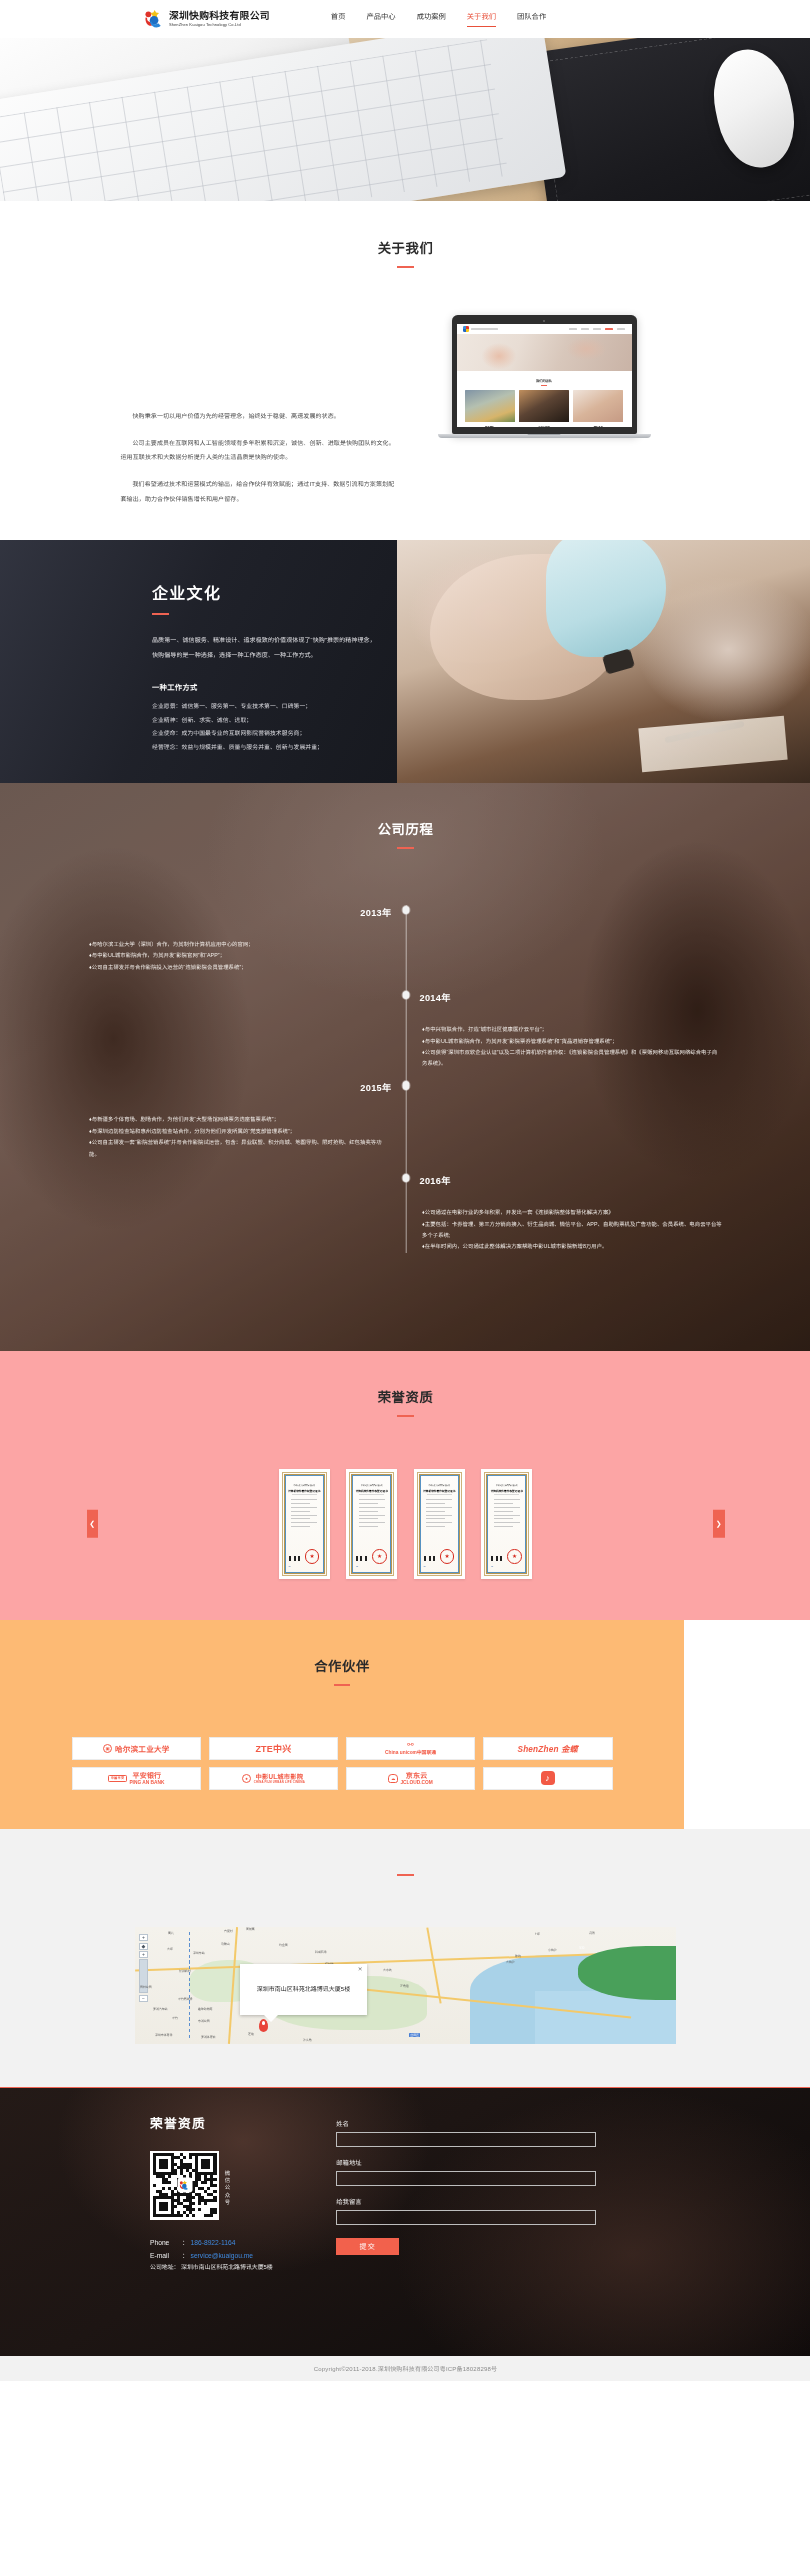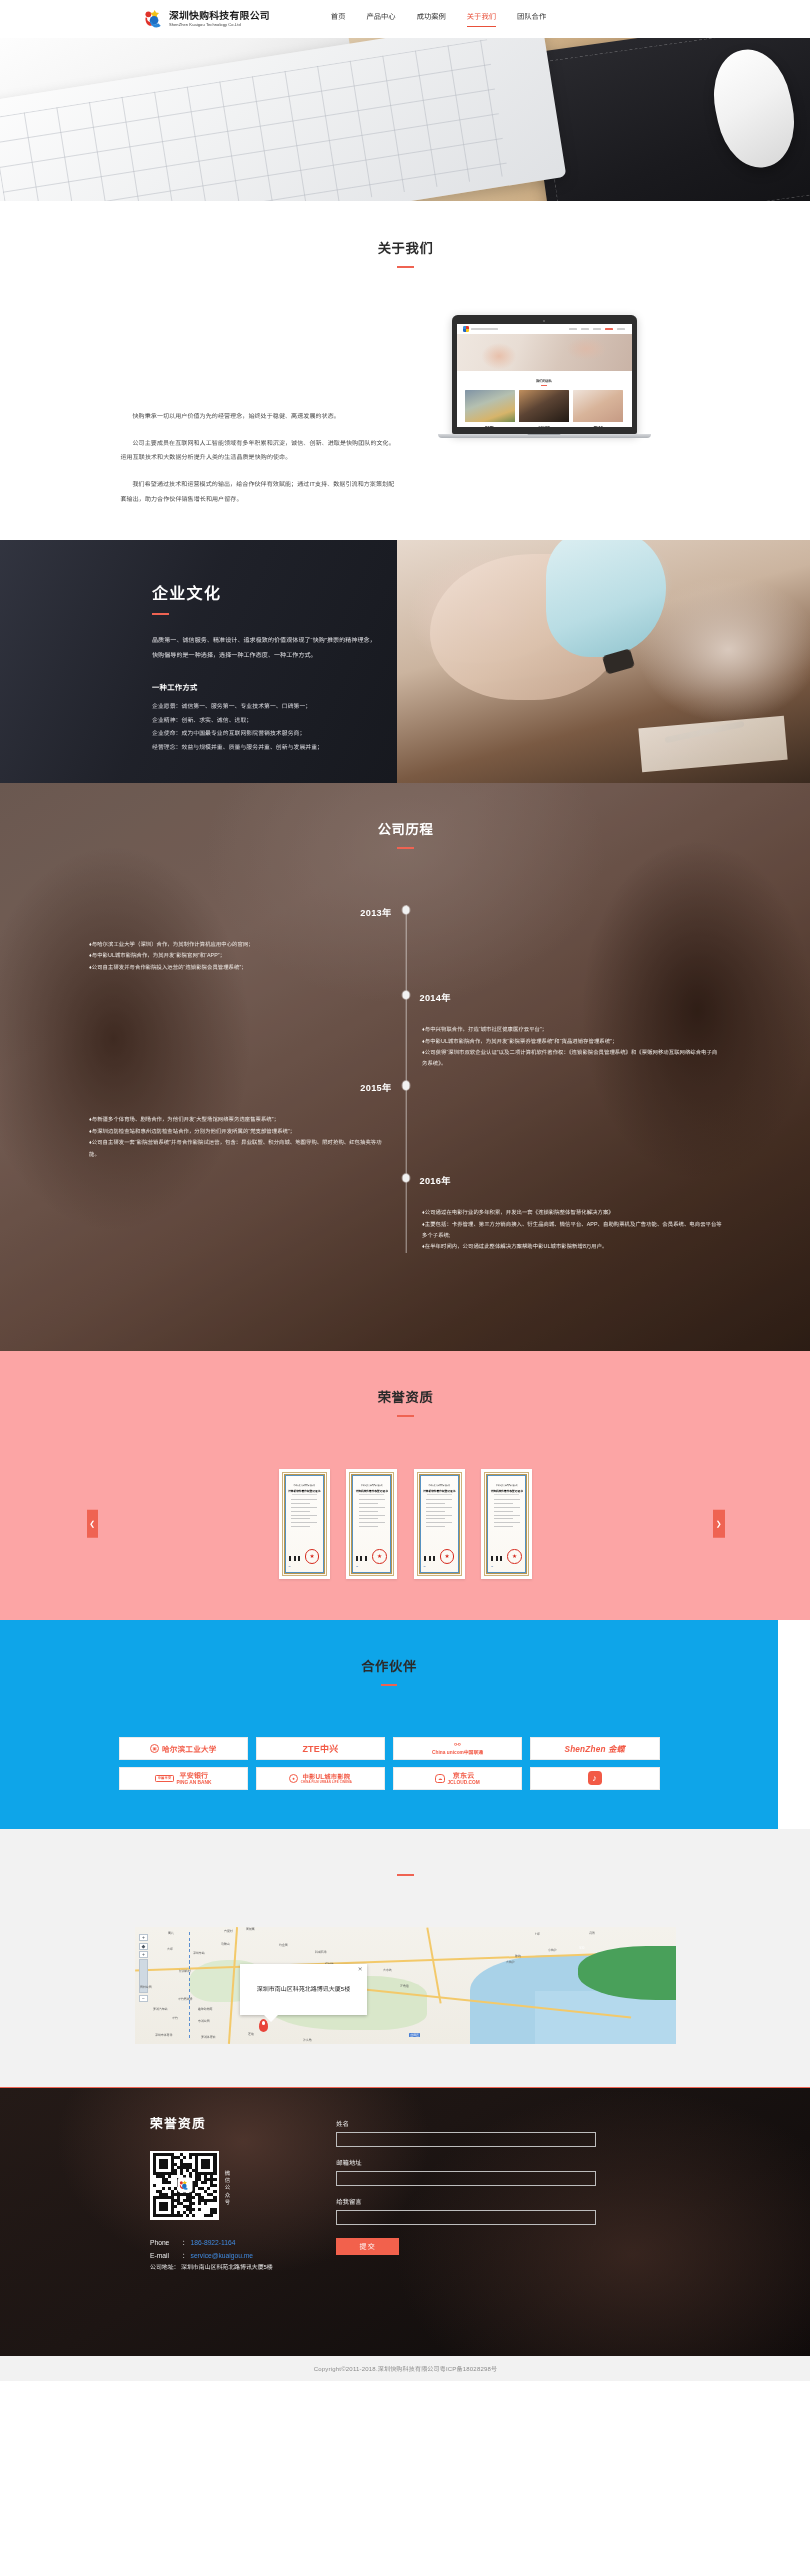--- a/index.html
+++ b/index.html
@@ -263,21 +263,21 @@
   .arrow{
     position:absolute; top:50%; transform:translateY(-50%);
     width:11.4px; height:28.5px; background:#ef6352; color:#fff;
     display:flex; align-items:center; justify-content:center;
     font-size:7px; cursor:pointer; border:none;
   }
   .arrow.prev{ left:-2.5px; }
   .arrow.next{ right:-2.5px; }
 
   
-  .partners{ width:778px; background:#0ea5e9; padding:36px 0 39px; }
+  .partners{ width:684px; background:#fdba74; padding:36px 0 39px; }
   .partner-grid{
     width:541px; margin:51px auto 0; display:grid;
     grid-template-columns:repeat(4,1fr); gap:7px 7.6px;
   }
   .partner{
     height:23px; background:#fff; border:0.6px solid #ebebeb;
     display:flex; align-items:center; justify-content:center;
     color:#f25a46; font-weight:bold; font-size:7.6px; letter-spacing:0.2px;
     text-align:center; padding:0 2.5px;
   }

